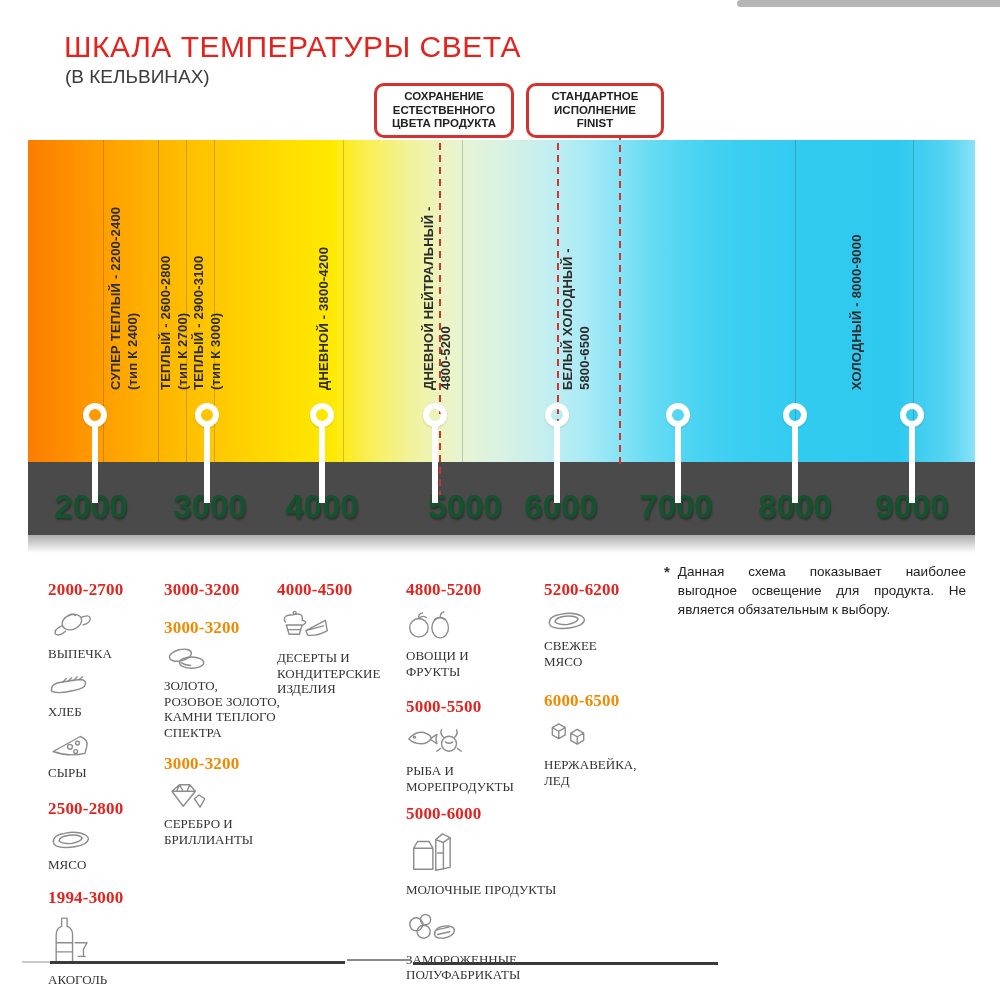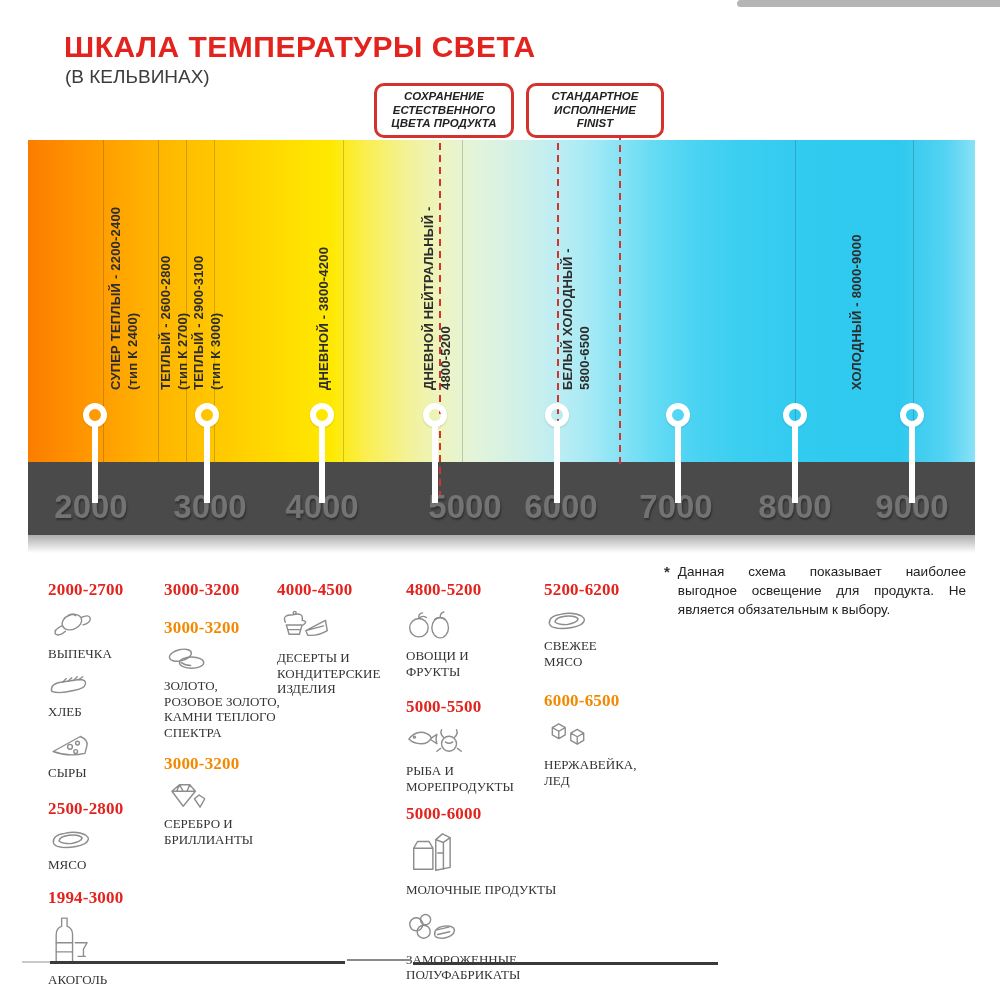--- a/index.html
+++ b/index.html
@@ -1,24 +1,24 @@
 <!DOCTYPE html>
 <html><head>
 <meta charset="utf-8">
 <style>
   html,body{margin:0;padding:0;background:#fff;}
   .page{position:relative;width:1000px;height:1000px;background:#fff;overflow:hidden;
         font-family:"Liberation Sans", sans-serif;}
   .topstrip{position:absolute;left:737px;top:0;width:263px;height:7px;background:#b5b5b5;border-radius:4px 0 0 4px;}
-  .title{position:absolute;left:64px;top:30px;font-size:30px;font-weight:700;color:#e3231e;letter-spacing:.5px;white-space:nowrap;}
+  .title{position:absolute;left:64px;top:30px;font-size:30px;font-weight:400;color:#e3231e;letter-spacing:.5px;white-space:nowrap;}
   .subtitle{position:absolute;left:65px;top:66px;font-size:19px;font-weight:400;color:#3c3c3c;}
 
   .callout{position:absolute;z-index:6;background:#fff;border:3px solid #d4322c;border-radius:10px;
            display:flex;align-items:center;justify-content:center;text-align:center;
-           font-size:11.5px;font-weight:700;line-height:13.5px;color:#222;white-space:pre-line;font-style:italic;}
+           font-size:11.5px;font-weight:700;line-height:13.5px;color:#222;white-space:pre-line;}
   .callout.c1{left:374px;top:83px;width:134px;height:49px;}
   .callout.c2{left:526px;top:83px;width:132px;height:49px;}
 
   .band{position:absolute;left:28px;top:140px;width:947px;height:322px;z-index:1;
     background:linear-gradient(90deg,
       #fb7d00 0%, #ff9600 6%, #ffb300 13%, #ffc800 20%, #ffdd00 27%, #ffe900 32%,
       #f9ef55 36%, #f3f296 40%, #ebf4c4 44%, #e3f4d9 47%, #d5f1e5 51%, #c2eef1 55%,
       #a8eaf5 59%, #8ce4f5 62%, #66dbf4 66%, #4cd4f2 70%, #3bcef1 75%, #31cbf0 82%,
       #2fc9ef 92%, #55d3f2 97%, #8ae2f7 100%);}
   .sep{position:absolute;top:0;bottom:0;width:1px;background:rgba(40,40,40,.22);}
@@ -27,21 +27,21 @@
           font-size:13px;font-weight:700;line-height:17px;color:#2d2d2d;letter-spacing:.2px;z-index:2;}
   .vlabel span{display:block;}
 
   .dash{position:absolute;width:2px;z-index:3;
         background:repeating-linear-gradient(180deg,#d4322c 0 7px,rgba(0,0,0,0) 7px 12px);}
 
   .bar{position:absolute;left:28px;top:462px;width:947px;height:73px;background:#4a4a4a;z-index:2;}
   .bar::after{content:"";position:absolute;left:0;right:0;top:100%;height:18px;
         background:linear-gradient(180deg,rgba(90,90,90,.5),rgba(120,120,120,0));}
   .tick{position:absolute;top:488px;width:120px;text-align:center;z-index:4;
-        font-size:33px;font-weight:700;color:#737373;letter-spacing:0;
+        font-size:33px;font-weight:700;color:#14532d;letter-spacing:0;
         text-shadow:1px 2px 2px rgba(0,0,0,.35);}
 
   .pin{position:absolute;top:403px;width:24px;height:100px;z-index:5;}
   .pin .ring{box-sizing:border-box;width:24px;height:24px;border:6px solid #fff;border-radius:50%;
              box-shadow:0 1px 2px rgba(0,0,0,.15);}
   .pin .stem{position:absolute;left:9px;top:22px;width:6px;height:78px;background:#fff;}
 
   .col{position:absolute;top:572px;font-family:Liberation Serif, serif;}
   .range{font-size:17px;font-weight:700;margin:14px 0 6px;letter-spacing:.2px;}
   [data-color="red"]{color:#e3231e;}

